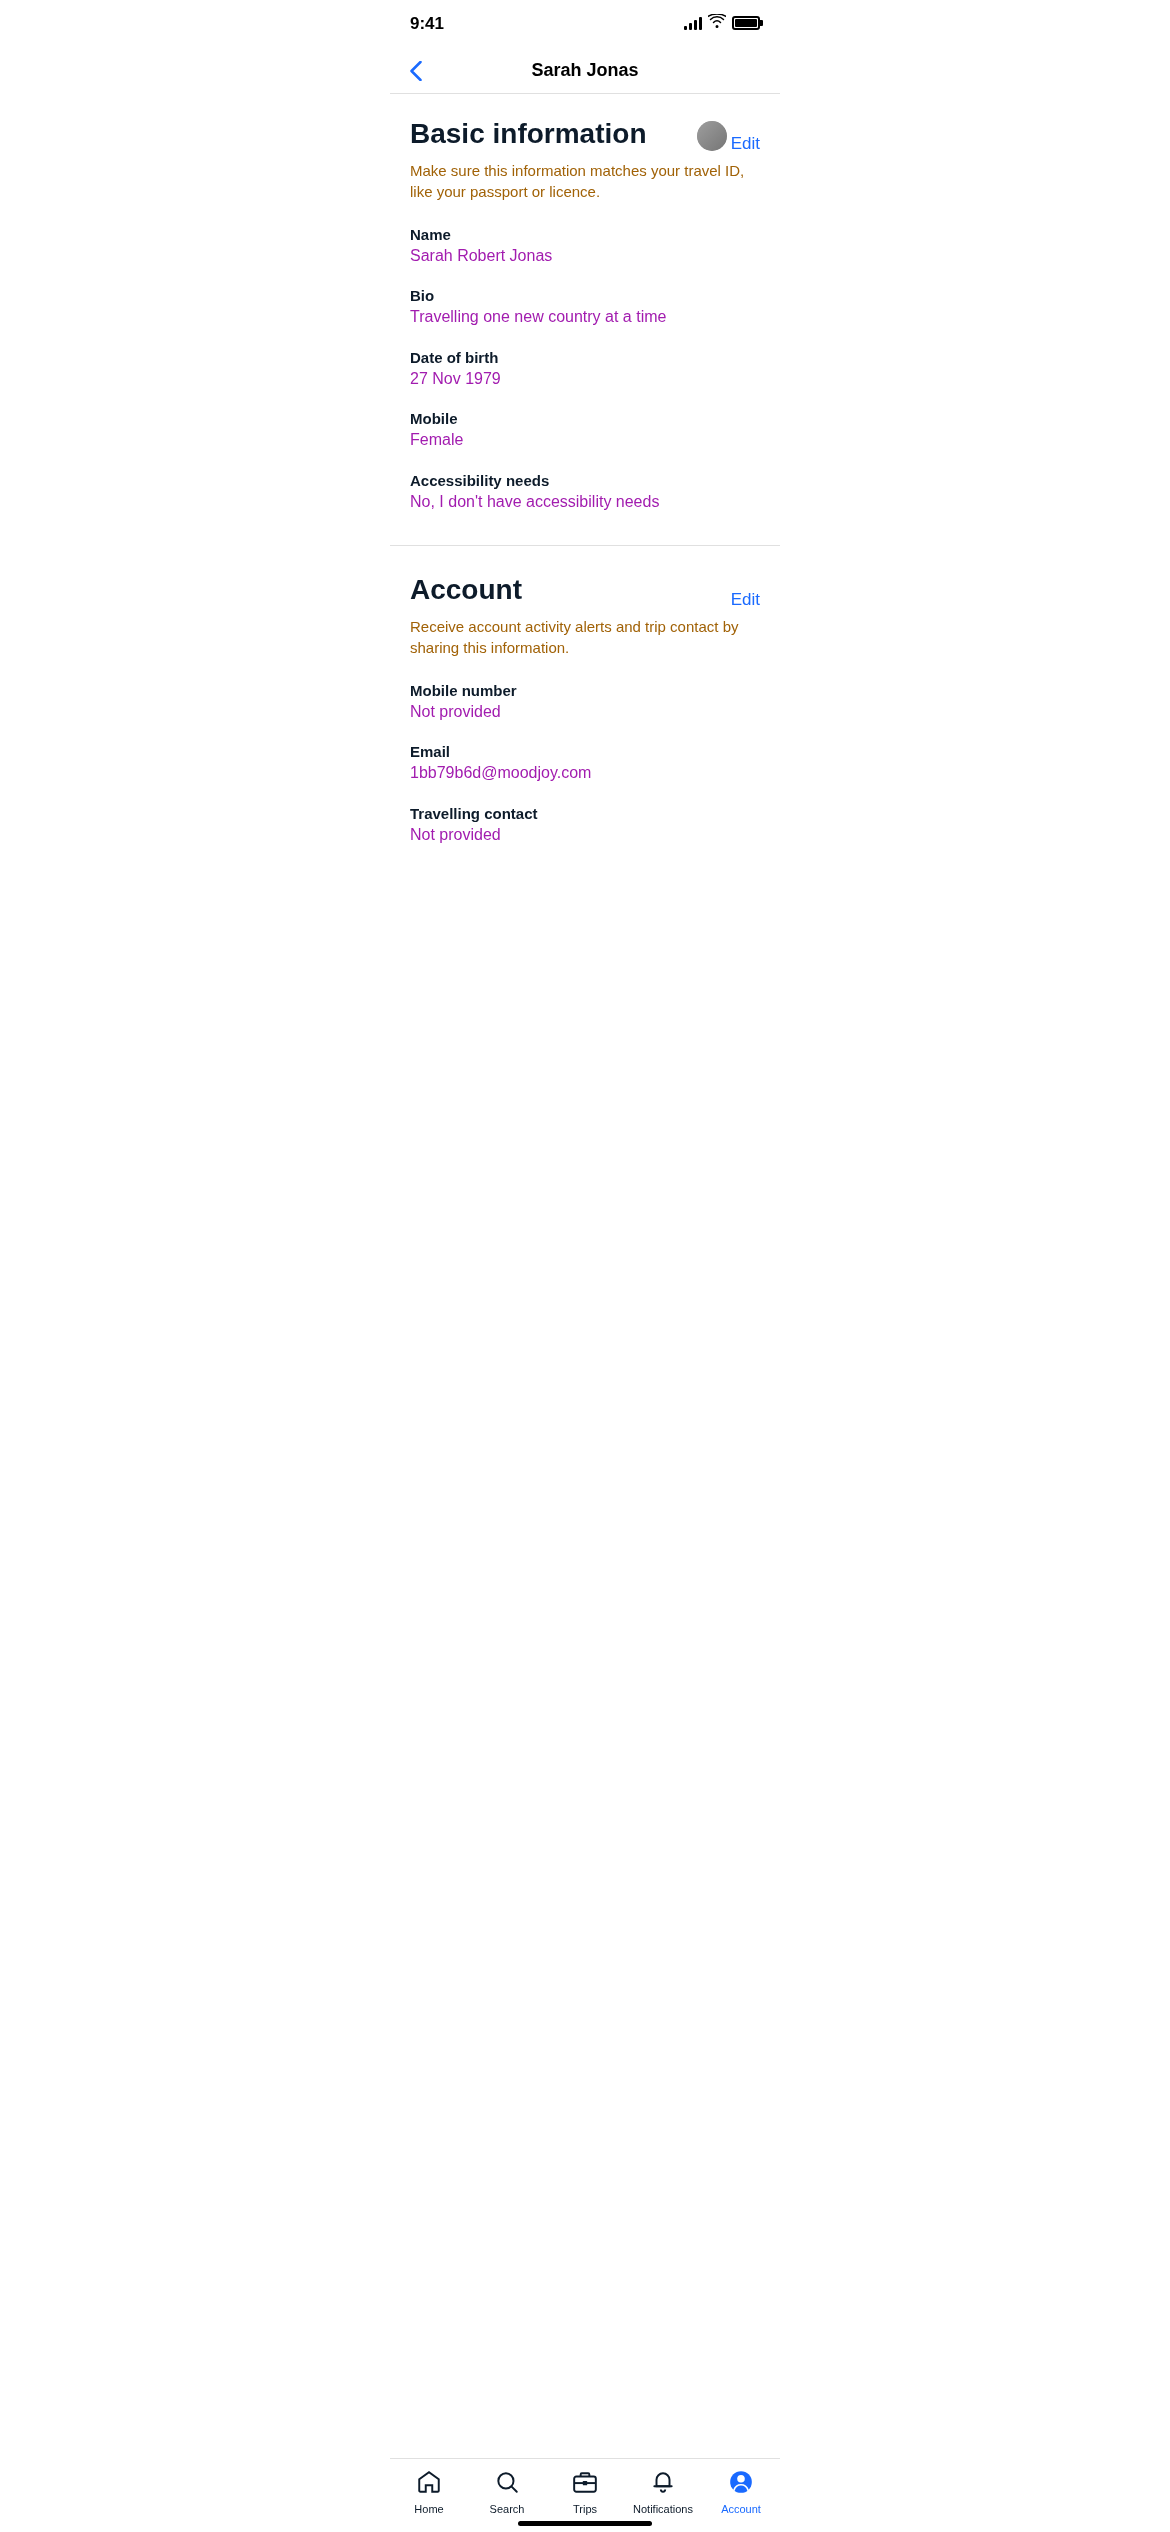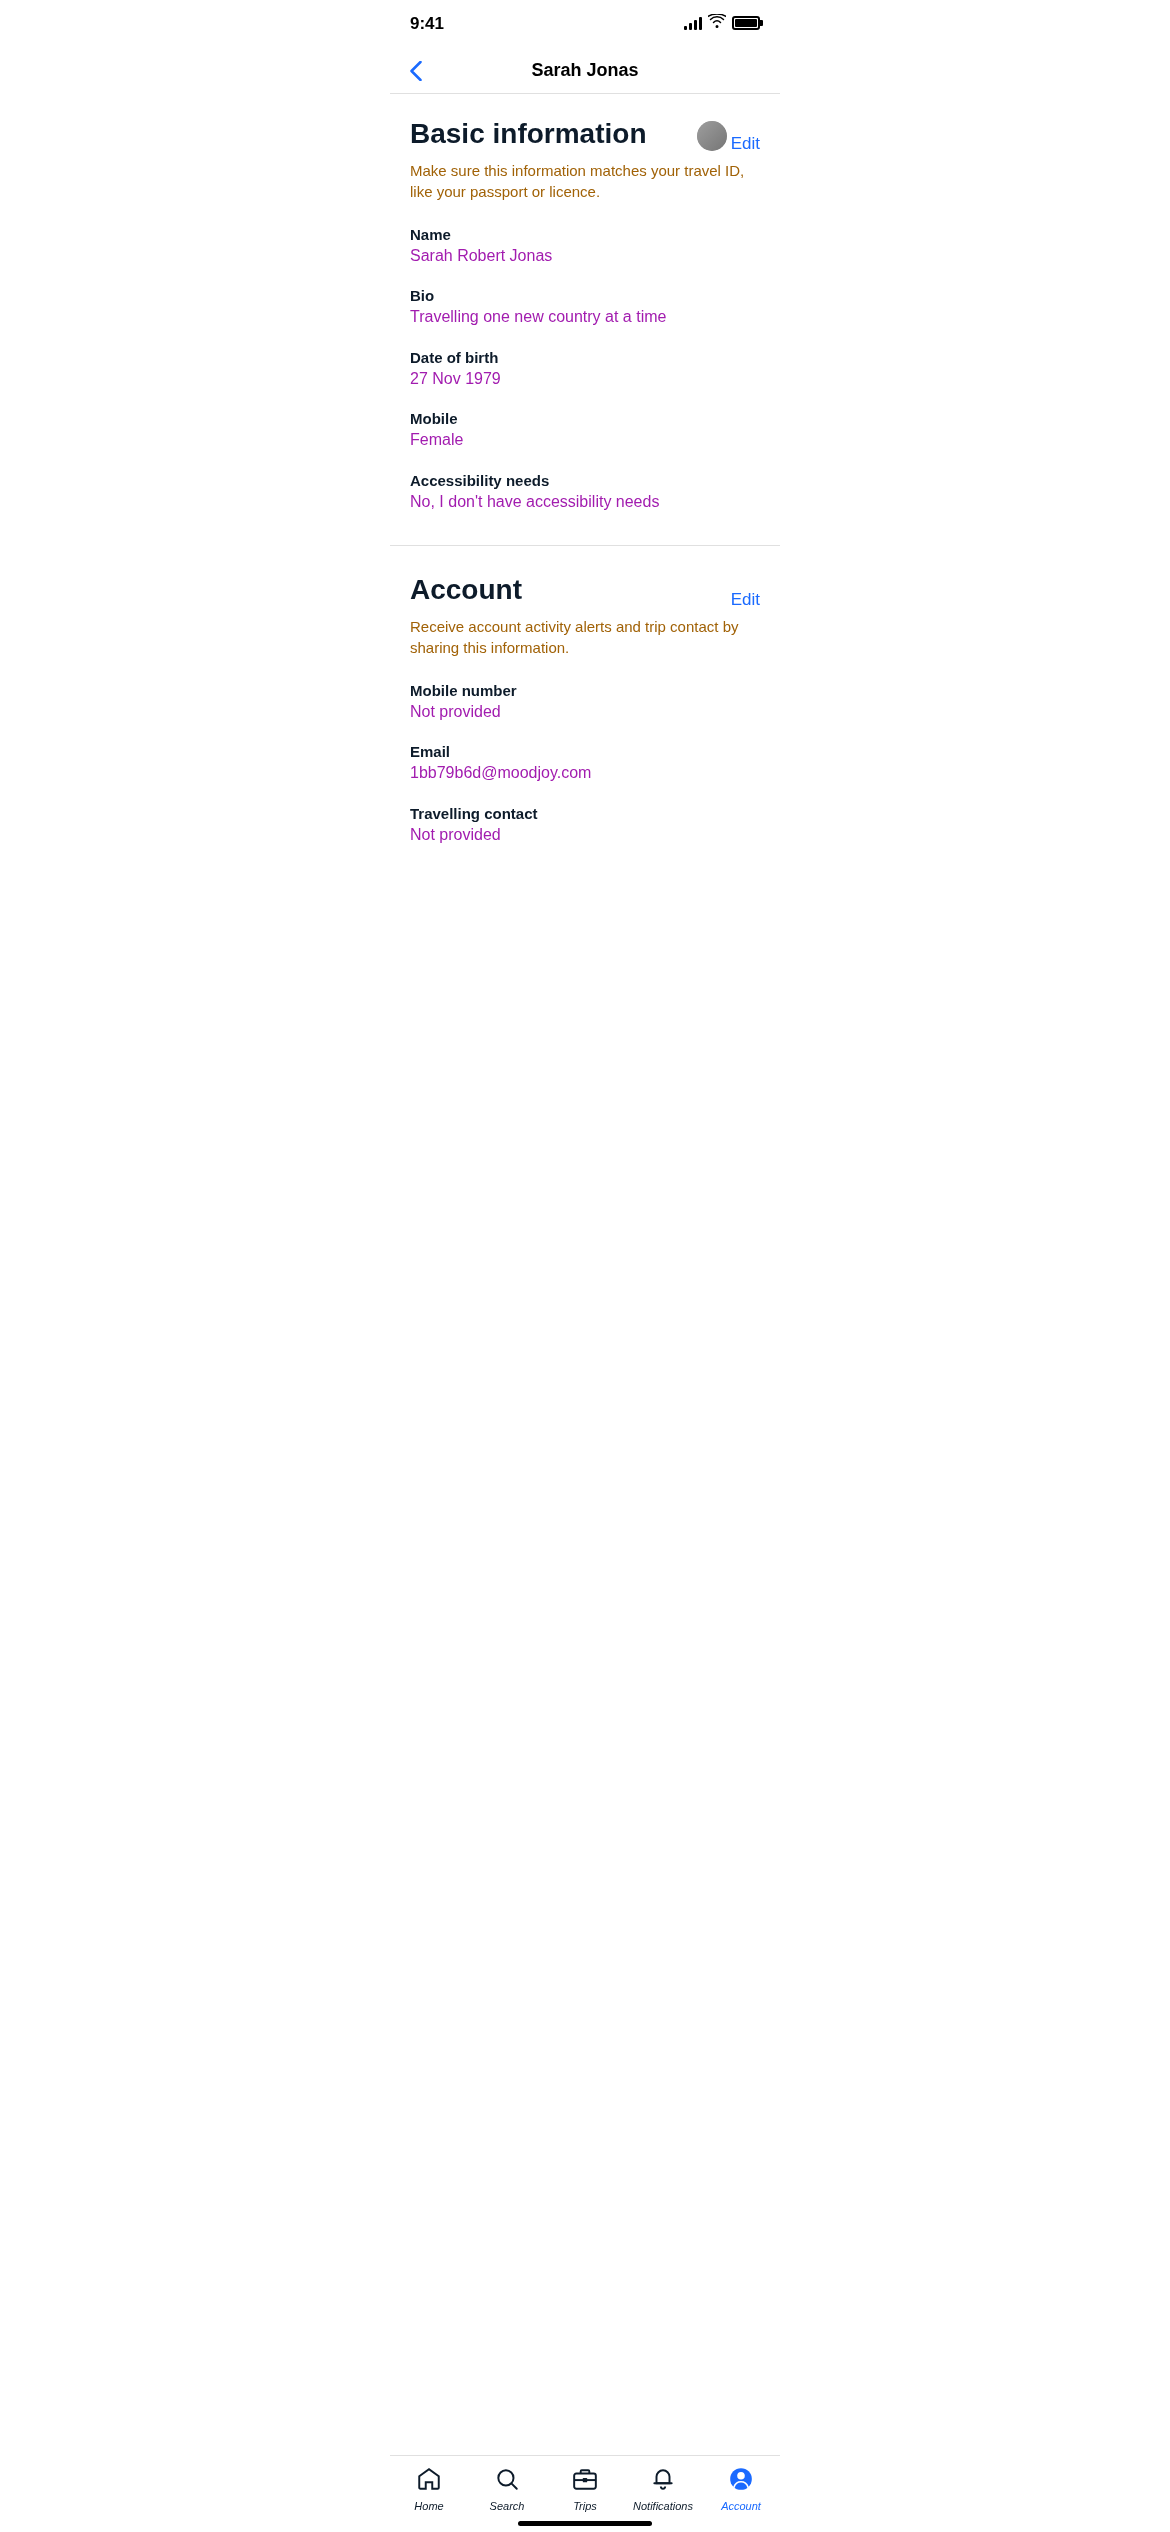--- a/index.html
+++ b/index.html
@@ -170,31 +170,30 @@
 
     .section-divider {
       height: 1px;
       background: #e0e0e0;
       margin: 0 -20px 28px -20px;
     }
 
     
     .bottom-nav {
       position: fixed;
-      bottom: 0;
+      bottom: 13px;
       left: 50%;
       transform: translateX(-50%);
       width: 390px;
       background: #fff;
       border-top: 1px solid #e0e0e0;
       display: flex;
       justify-content: space-around;
       align-items: center;
-      padding: 10px 0 20px 0;
-      font-style: italic;
+      padding: 10px 0 4px 0;
     }
 
     .nav-item {
       display: flex;
       flex-direction: column;
       align-items: center;
       gap: 4px;
       cursor: pointer;
       min-width: 60px;
     }

